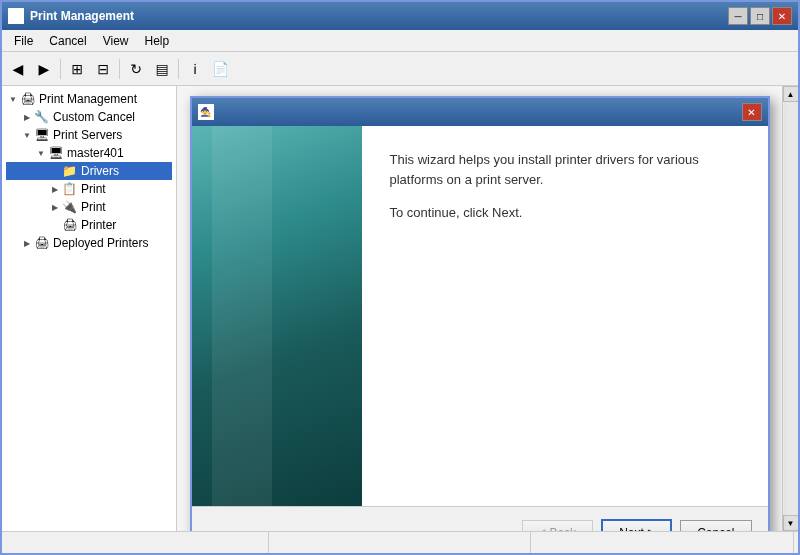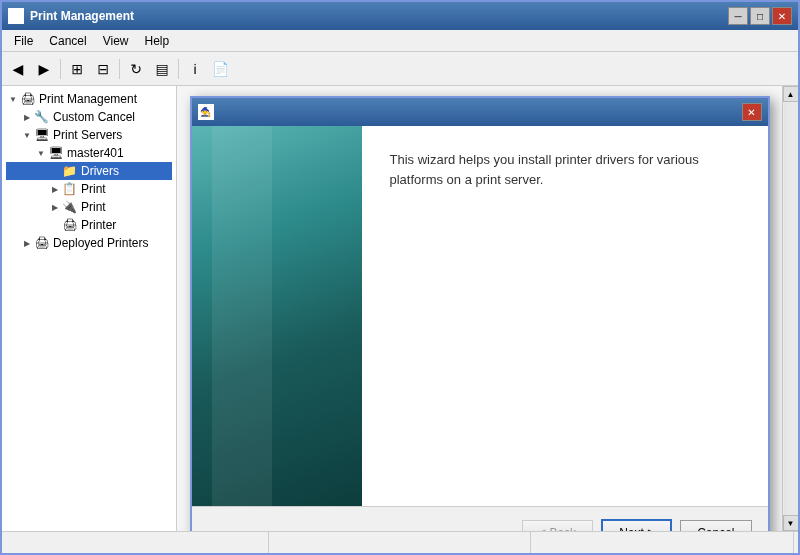--- a/index.html
+++ b/index.html
@@ -465,20 +465,21 @@
             </div>
             <div class="wizard-close-btn">✕</div>
           </div>
 
           <div class="wizard-body">
 
             <div class="wizard-sidebar"></div>
 
             <div class="wizard-content">
               <p class="wizard-para">This wizard helps you install printer drivers for various platforms on a print server.</p>
+              <p class="wizard-para">To continue, click Next.</p>
             </div>
           </div>
 
           <div class="wizard-footer">
             <button class="wizard-btn disabled" disabled="">&lt; Back</button>
             <button class="wizard-btn primary">Next &gt;</button>
             <button class="wizard-btn">Cancel</button>
           </div>
 
         </div>

